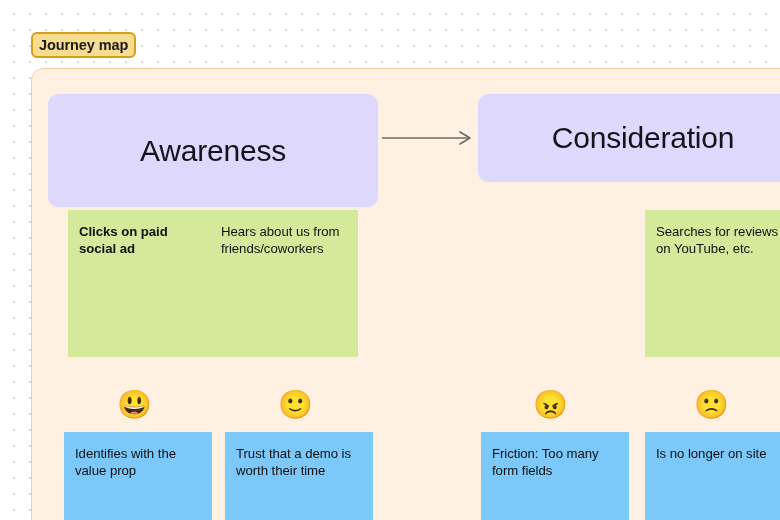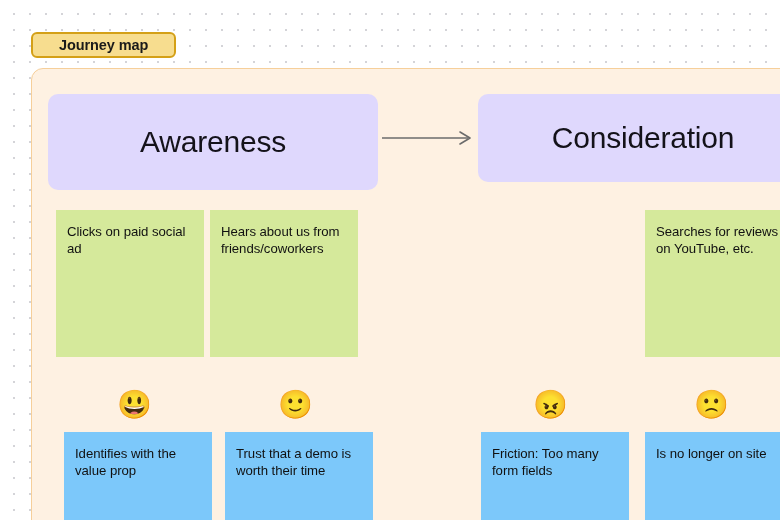--- a/index.html
+++ b/index.html
@@ -22,21 +22,21 @@
     background-position: 6px 6px;
   }
 
   
   #journey-badge {
     position: absolute;
     left: 31px;
     top: 32px;
     height: 26px;
     box-sizing: border-box;
-    padding: 0 26px;
+    padding: 0 6px;
     display: flex;
     align-items: center;
     background: #f7dd8f;
     border: 2px solid #d4a017;
     border-radius: 6px;
     font-size: 14.5px;
     font-weight: bold;
     color: #1a1a1a;
     letter-spacing: -0.1px;
     white-space: nowrap;
@@ -67,21 +67,21 @@
     box-sizing: border-box;
   }
   .stage-header .stage-title {
     font-size: 30px;
     font-weight: normal;
     color: #14121a;
     letter-spacing: -0.2px;
     white-space: nowrap;
   }
 
-  #stage-awareness  { left: 48px;  top: 94px; width: 330px; height: 96px; }
+  #stage-awareness  { left: 48px;  top: 94px; width: 330px; height: 113px; }
   #stage-consideration { left: 478px; top: 94px; width: 330px; height: 88px; }
 
   
   #stage-arrow {
     position: absolute;
     left: 382px;
     top: 126px;
     width: 96px;
     height: 24px;
   }
@@ -95,21 +95,21 @@
     line-height: 1.32;
     color: #111111;
     letter-spacing: -0.05px;
     overflow: hidden;
   }
   .note-green { background: #d5e99b; }
   .note-blue  { background: #7cc8fa; }
 
   
   .row-green { top: 210px; height: 147px; width: 148px; }
-  #note-green-1 { left: 56px; }
+  #note-green-1 { left: 68px; font-weight: bold; }
   #note-green-2 { left: 210px; }
   #note-green-3 { left: 481px; }
   #note-green-4 { left: 645px; }
 
   
   .row-blue { top: 432px; height: 140px; width: 148px; }
   #note-blue-1 { left: 64px; }
   #note-blue-2 { left: 225px; }
   #note-blue-3 { left: 481px; }
   #note-blue-4 { left: 645px; }

